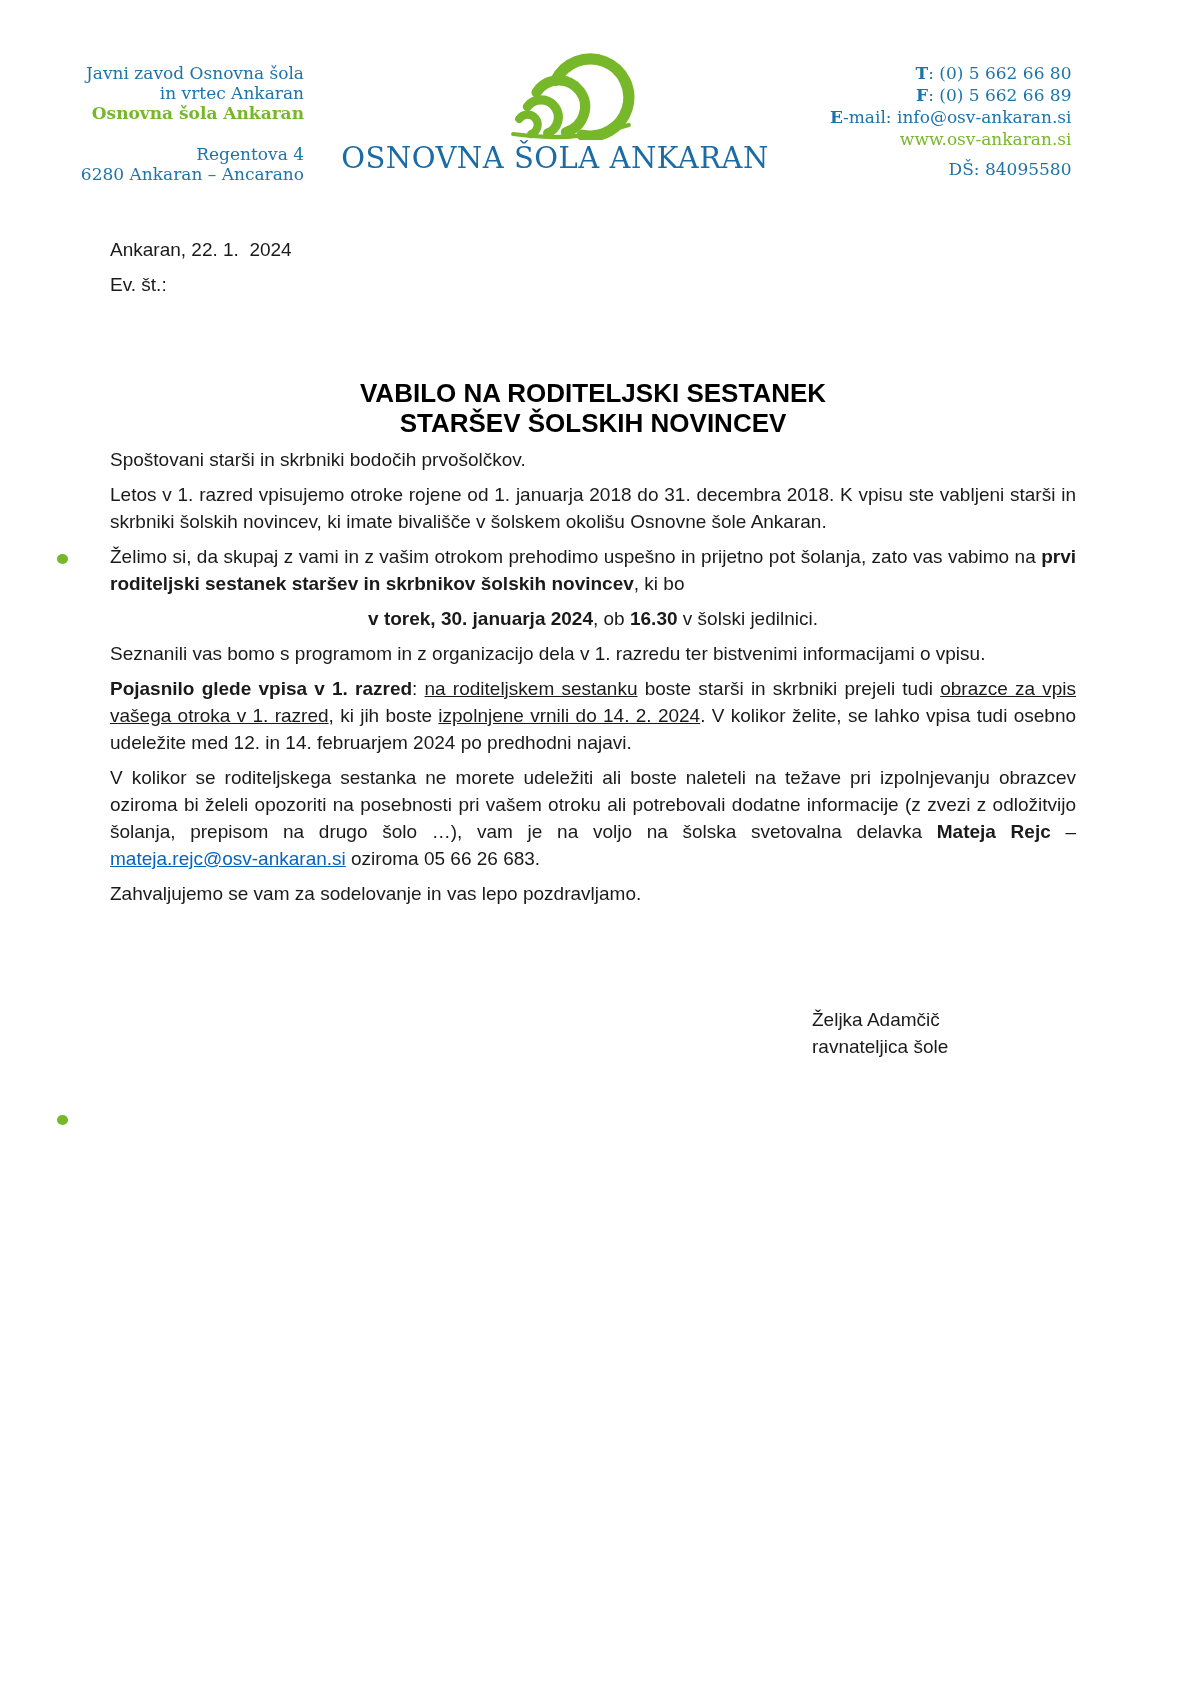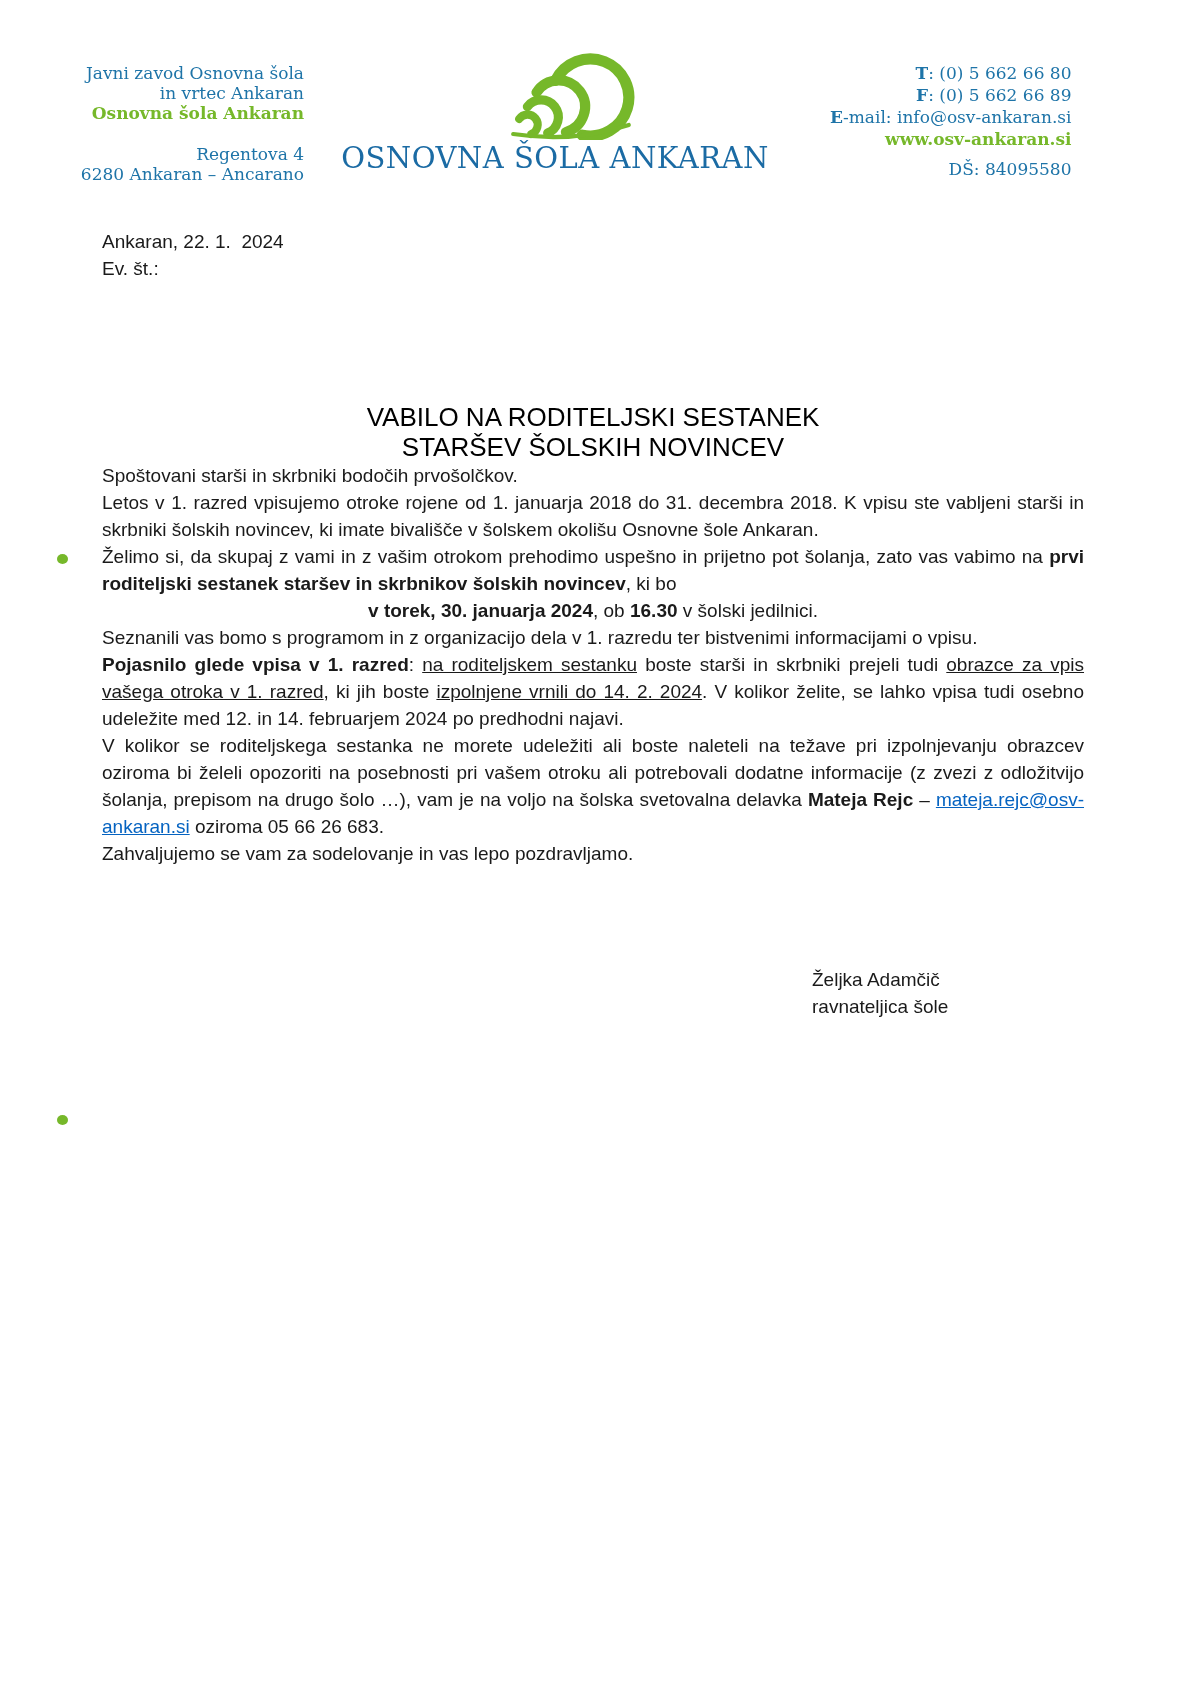--- a/index.html
+++ b/index.html
@@ -23,38 +23,38 @@
     position:absolute; top:141px; left:0; width:1110px; text-align:center;
     font-family:"DejaVu Serif","Liberation Serif",serif;
     font-size:29px; letter-spacing:0.5px; color:#1b6ba4;
   }
   .hdr-right {
     position:absolute; top:62px; left:830px;
     font-family:"DejaVu Serif","Liberation Serif",serif;
     font-size:17px; line-height:22px; color:#1e74a8;text-align:right;
   }
   .hdr-right .lead { font-weight:bold; }
-  .hdr-right .www { color:#76b82a; font-weight:bold; }
+  .hdr-right .www { color:#76b82a; font-weight:normal; }
   .hdr-right .ds { margin-top:8px; }
   
   .bullet {
     position:absolute; left:57px; width:11px; height:10px;
     border-radius:50%; background:#76b82a;
   }
   .bullet.b1 { top:554px; }
   .bullet.b2 { top:1115px; }
   
   .letter {
     position:absolute; top:228px; left:102px; width:982px;
     font-size:19px; line-height:27px;
   }
-  .letter p { margin:0; }
+  .letter p { margin:8px; }
   .pre { white-space:pre-wrap; }
   .doc-title {
-    margin-top:120px; text-align:center; font-weight:normal;
+    margin-top:80px; text-align:center; font-weight:bold;
     font-size:26px; line-height:30px; color:#000;
   }
   .p1 { margin-top:26px; }
   .p2 { margin-top:23px; }
   .p3 { margin-top:22px; text-align:justify; }
   .p4 { margin-top:39px; text-align:justify; }
   .meeting { margin-top:30px; text-align:center; }
   .p5 { margin-top:25px; }
   .p6 { margin-top:44px; text-align:justify; }
   .p7 { margin-top:127px; text-align:justify; }

